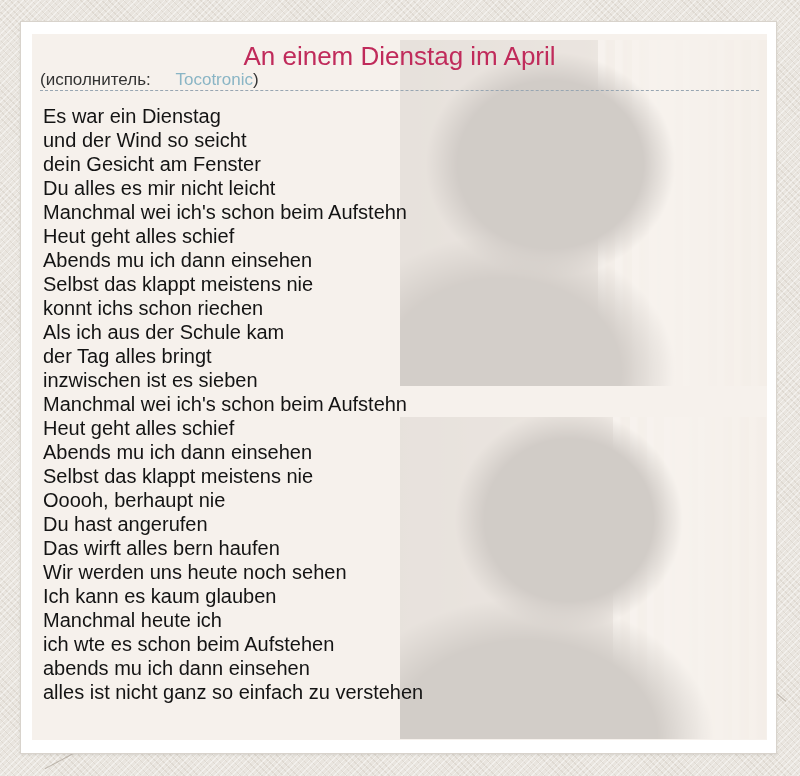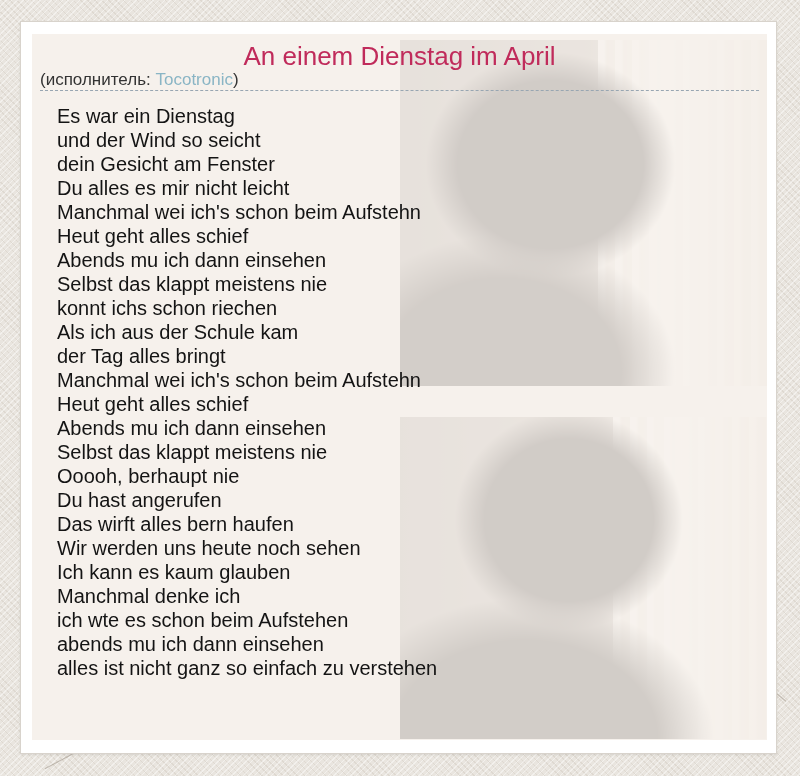--- a/index.html
+++ b/index.html
@@ -95,31 +95,32 @@
   }
   .artist-line {
     font-size: 17px;
     line-height: 19px;
     color: var(--artist-label-color, #333333);
   }
   .artist-link {
     color: var(--artist-link-color, #8ab5c5);
     text-decoration: none;
     cursor: pointer;
+    margin-left: 20px;
   }
   .separator {
     height: 0;
     border-bottom: 1px dashed var(--separator-color, #98a6b2);
     margin-top: 1px;
   }
 
   .lyrics {
     position: relative;
     z-index: 2;
-    padding: 13px 0 0 25px;
+    padding: 13px 0 0 11px;
     font-size: 20px;
     line-height: 24px;
     color: var(--text-color, #141414);
   }
   .lyric-line { white-space: pre; }
 </style>
 </head>
 <body>
 
 <div class="page">
@@ -146,30 +147,31 @@
           <div class="lyric-line">und der Wind so seicht</div>
           <div class="lyric-line">dein Gesicht am Fenster</div>
           <div class="lyric-line">Du alles es mir nicht leicht</div>
           <div class="lyric-line">Manchmal wei ich's schon beim Aufstehn</div>
           <div class="lyric-line">Heut geht alles schief</div>
           <div class="lyric-line">Abends mu ich dann einsehen</div>
           <div class="lyric-line">Selbst das klappt meistens nie</div>
           <div class="lyric-line">konnt ichs schon riechen</div>
           <div class="lyric-line">Als ich aus der Schule kam</div>
           <div class="lyric-line">der Tag alles bringt</div>
+          <div class="lyric-line">inzwischen ist es sieben</div>
           <div class="lyric-line">Manchmal wei ich's schon beim Aufstehn</div>
           <div class="lyric-line">Heut geht alles schief</div>
           <div class="lyric-line">Abends mu ich dann einsehen</div>
           <div class="lyric-line">Selbst das klappt meistens nie</div>
           <div class="lyric-line">Ooooh, berhaupt nie</div>
           <div class="lyric-line">Du hast angerufen</div>
           <div class="lyric-line">Das wirft alles bern haufen</div>
           <div class="lyric-line">Wir werden uns heute noch sehen</div>
           <div class="lyric-line">Ich kann es kaum glauben</div>
-          <div class="lyric-line">Manchmal denke ich</div>
+          <div class="lyric-line">Manchmal heute ich</div>
           <div class="lyric-line">ich wte es schon beim Aufstehen</div>
           <div class="lyric-line">abends mu ich dann einsehen</div>
           <div class="lyric-line">alles ist nicht ganz so einfach zu verstehen</div>
         </div>
 
     </div>
   </div>
 </div>
 
 </body></html>

